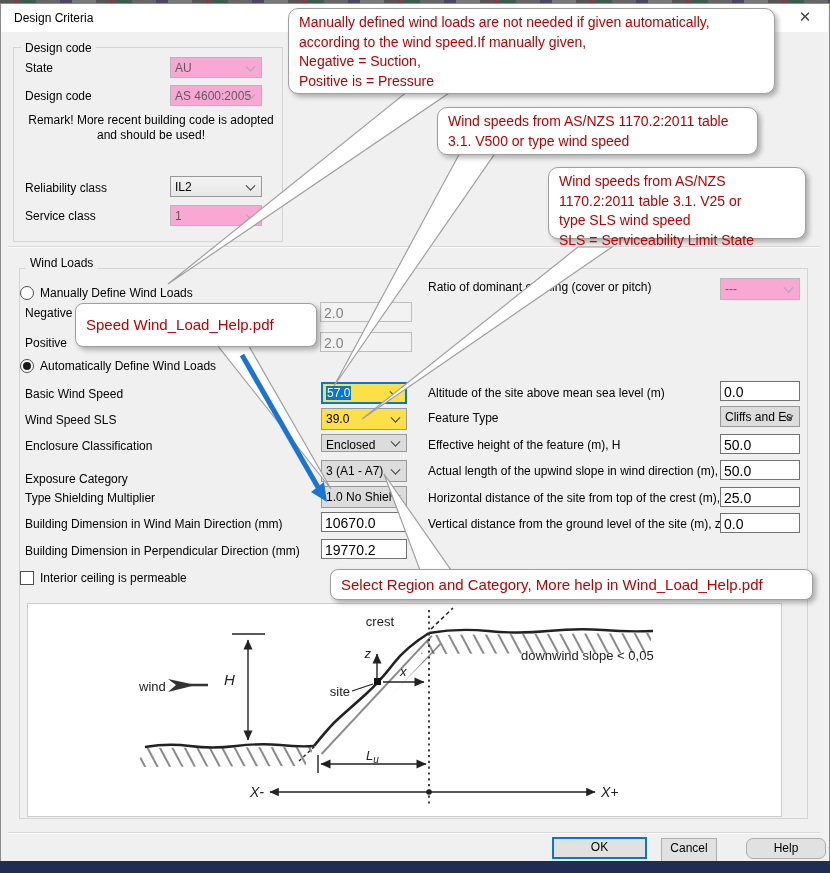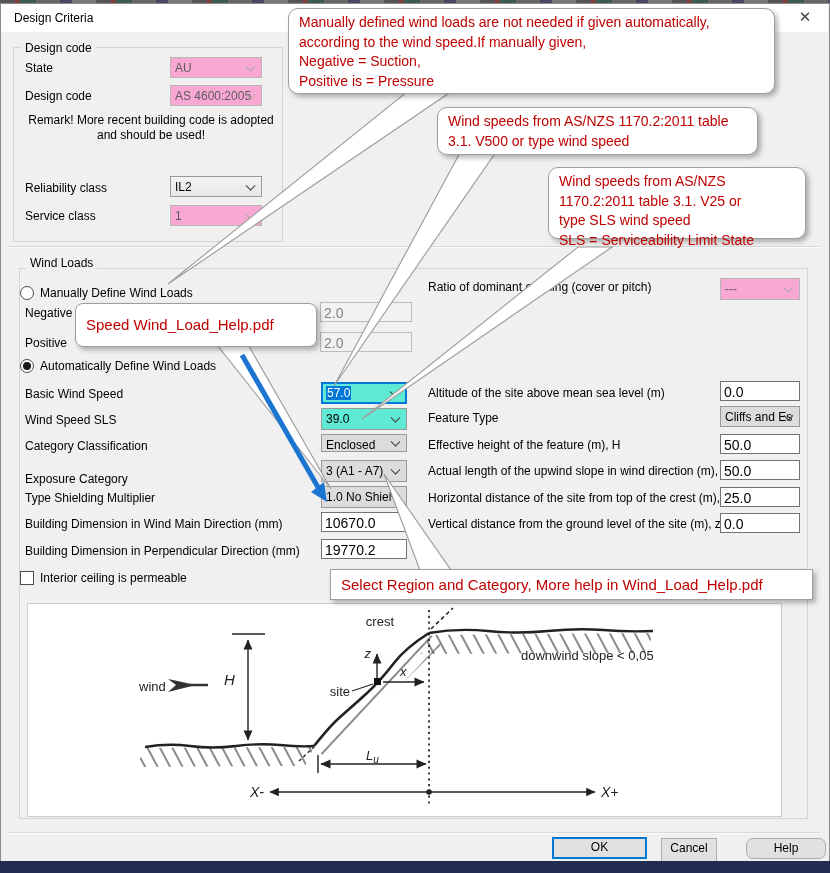--- a/index.html
+++ b/index.html
@@ -20,21 +20,21 @@
   .lbl{position:absolute;font-size:12px;color:#000;white-space:nowrap;line-height:14px;}
   .grp{position:absolute;border:1px solid #d4d4d4;}
   .grp-title{position:absolute;background:#f0f0f0;font-size:12px;padding:0 4px;white-space:nowrap;z-index:3;}
   .divider{position:absolute;height:0;border-top:1px solid #d8d8d8;border-bottom:1px solid #fbfbfb;}
   .box{position:absolute;box-sizing:border-box;background:#fff;border:1px solid #737373;
        font-size:14px;padding:2px 3px 0;white-space:nowrap;overflow:hidden;}
   .box.dis{background:#f2f2f2;border-color:#bcbcbc;color:#828282;}
   .combo{position:absolute;box-sizing:border-box;border:1px solid #999;font-size:12px;
          padding:3px 16px 0 4px;background:linear-gradient(#f3f3f3,#e7e7e7);white-space:nowrap;overflow:hidden;}
   .combo.dis{background:#f9a8d4;border-color:#b7b7b7;color:#5c5c5c;}
-  .combo.edit{background:#5eead4;}
+  .combo.edit{background:#fde047;}
   .combo.focus{border:2px solid #0078d7;padding:2px 15px 0 3px;}
   .sel-text{background:#0078d7;color:#fff;padding:0 1px;}
   .chev{position:absolute;right:7px;top:50%;width:6px;height:6px;
         border-right:1.4px solid #3f3f3f;border-bottom:1.4px solid #3f3f3f;
         transform:translateY(-68%) rotate(45deg);}
   .chev.pale{border-color:#a9a9a9;}
   .radio{position:absolute;width:12px;height:12px;border:1px solid #4d4d4d;border-radius:50%;background:#fff;}
   .radio .dot{position:absolute;left:2px;top:2px;width:8px;height:8px;border-radius:50%;background:#1a1a1a;}
   .cb{position:absolute;width:12px;height:12px;border:1px solid #4d4d4d;background:#fff;}
   .remark{position:absolute;font-size:12px;line-height:15px;color:#000;}
@@ -111,21 +111,21 @@
   <span class="sel-text">57.0</span>
   <i class="chev"></i>
 </div>
 
 <div class="lbl" style="left:25px;top:413px;">Wind Speed SLS</div>
 <div class="combo edit" style="left:321px;top:408px;width:86px;height:22px;">
   <span>39.0</span>
   <i class="chev"></i>
 </div>
 
-<div class="lbl" style="left:25px;top:439px;">Category Classification</div>
+<div class="lbl" style="left:25px;top:439px;">Enclosure Classification</div>
 <div class="combo" style="left:321px;top:434px;width:86px;height:18px;background:#dcdcdc;">
   <span>Enclosed</span>
   <i class="chev"></i>
 </div>
 
 <div class="lbl" style="left:25px;top:465px;margin-top:7px;">Exposure Category</div>
 <div class="combo" style="left:321px;top:460px;width:86px;height:22px;background:#dcdcdc;">
   <span>3 (A1 - A7)</span>
   <i class="chev"></i>
 </div>
@@ -252,16 +252,16 @@
 according to the wind speed.If manually given,
 Negative = Suction,
 Positive is = Pressure</div>
 <div class="callout" style="left:437px;top:107px;width:321px;height:48px;">Wind speeds from AS/NZS 1170.2:2011 table
 3.1. V500 or type wind speed</div>
 <div class="callout" style="left:548px;top:167px;width:258px;height:72px;">Wind speeds from AS/NZS
 1170.2:2011 table 3.1. V25 or
 type SLS wind speed
 SLS = Serviceability Limit State</div>
 <div class="callout" style="left:75px;top:303px;width:242px;height:44px;font-size:15px;padding:11px 10px 0;border-radius:8px;">Speed Wind_Load_Help.pdf</div>
-<div class="callout" style="left:330px;top:569px;width:483px;height:31px;font-size:15px;padding:5px 10px 0;border-radius:0;">Select Region and Category, More help in Wind_Load_Help.pdf</div>
+<div class="callout" style="left:330px;top:569px;width:483px;height:31px;font-size:15px;padding:5px 10px 0;border-radius:8px;">Select Region and Category, More help in Wind_Load_Help.pdf</div>
 
 <div class="abs dlg-border"></div>
 <div class="abs taskbar"></div>
 
 </body></html>

